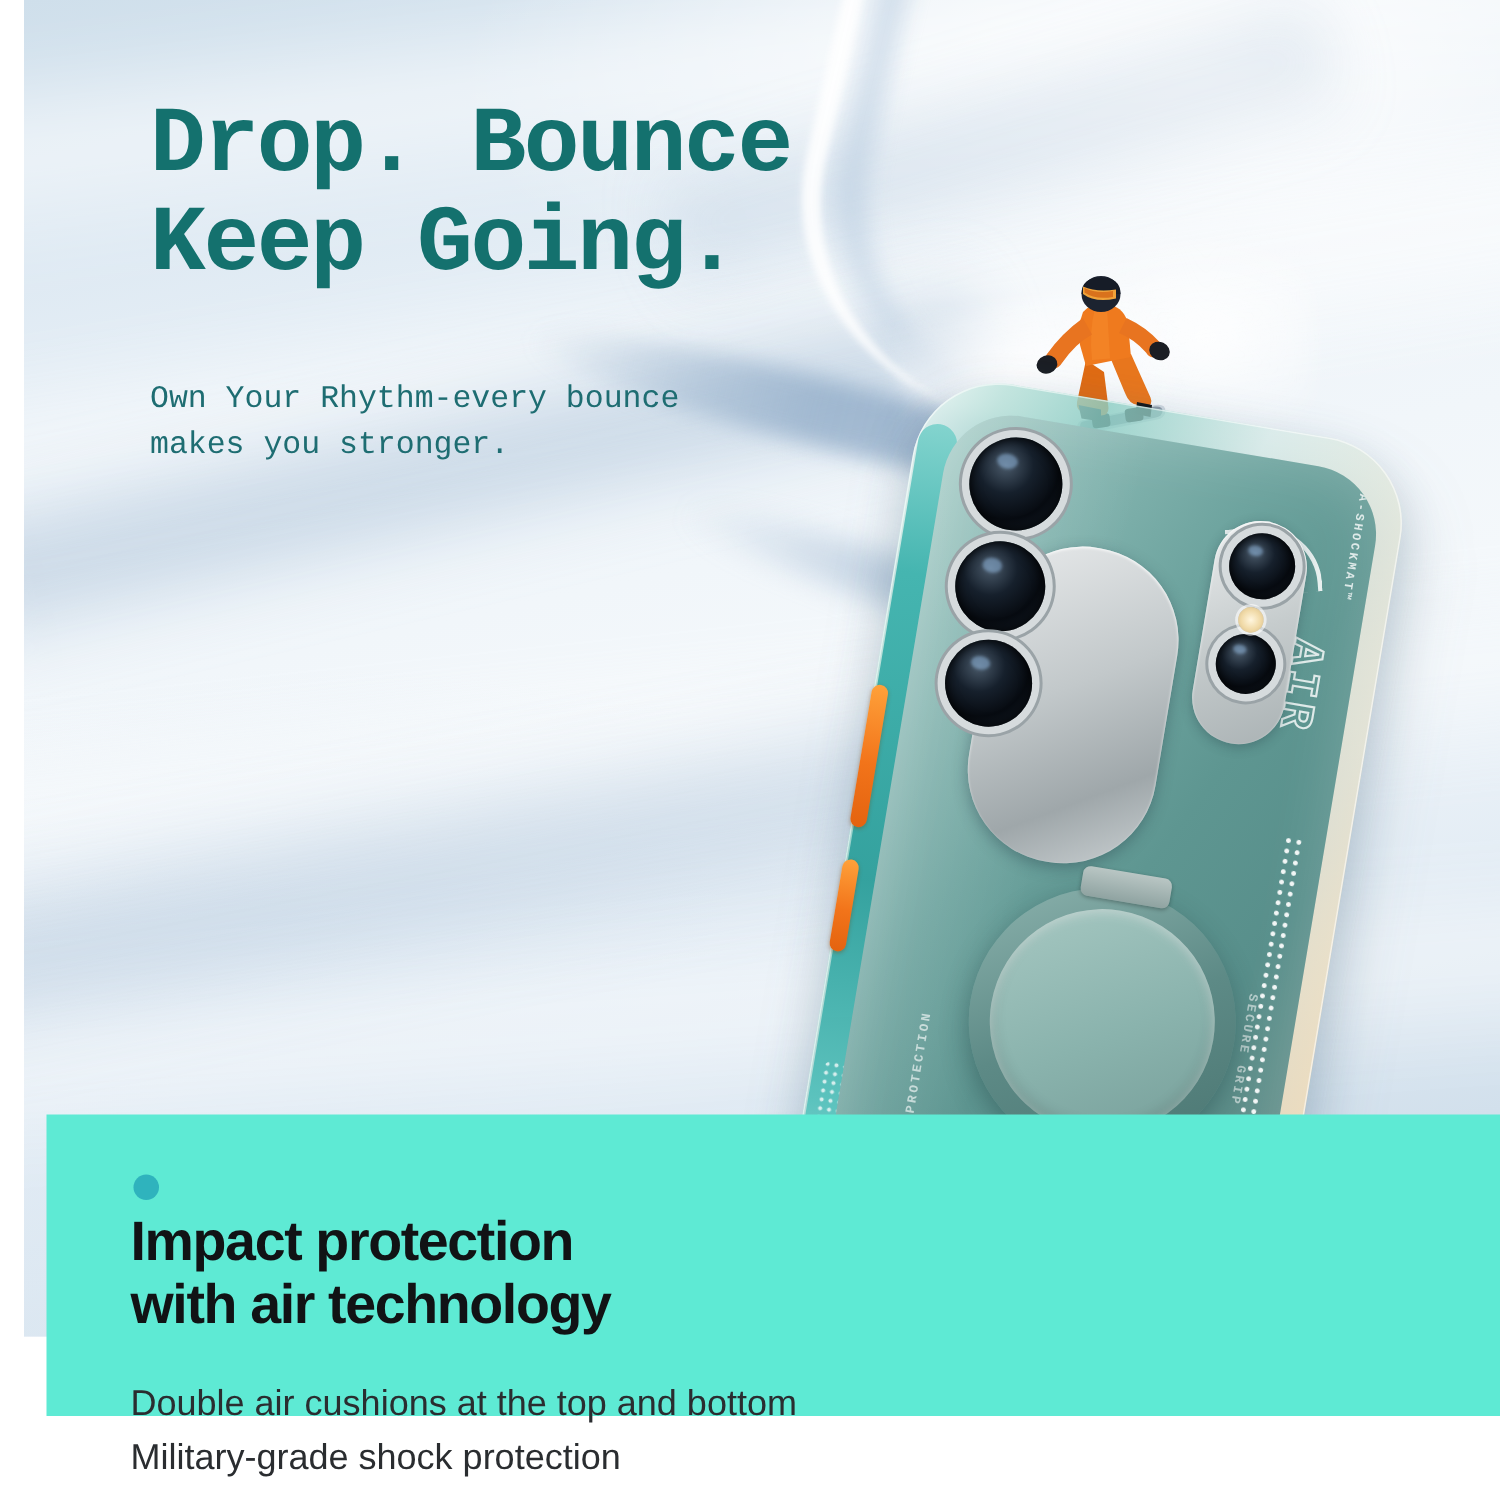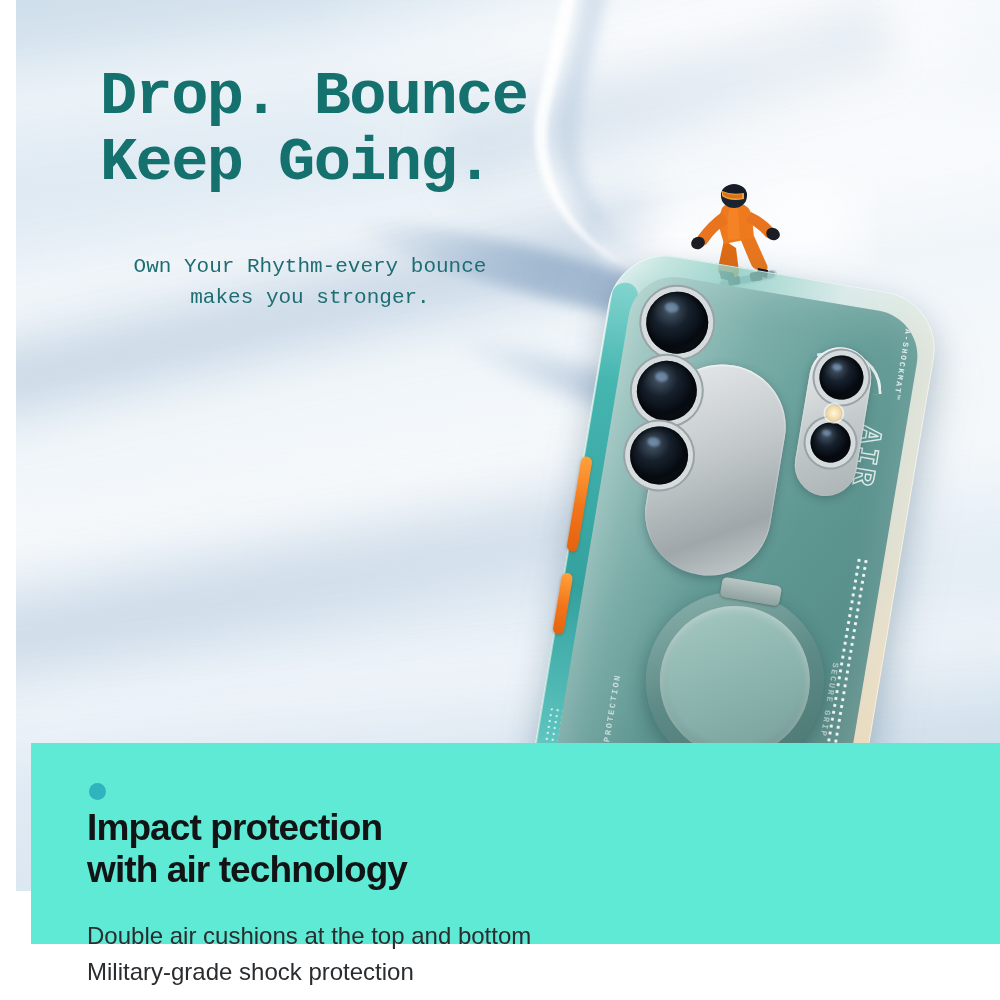--- a/index.html
+++ b/index.html
@@ -87,21 +87,21 @@
   .headline {
     position:absolute; left:84px; top:64px; width:560px;
     font-size:62px; font-weight:700; line-height:1.06;
     letter-spacing:-1.6px;
     color:#14716e;
     white-space:pre-line;
   }
   .subhead {
     position:absolute; left:84px; top:252px; width:420px;
     font-size:21px; font-weight:400; line-height:1.46;
-    color:#1e6d72; white-space:pre-line;text-align:center;
+    color:#1e6d72; white-space:pre-line;
   }
 
   
   .phone-wrap {
     position:absolute; left:545px; top:272px;
     width:360px; height:660px;
     transform:rotate(9.5deg);
   }
   .phone-shadow {
     position:absolute; left:8px; top:24px; width:330px; height:620px;

